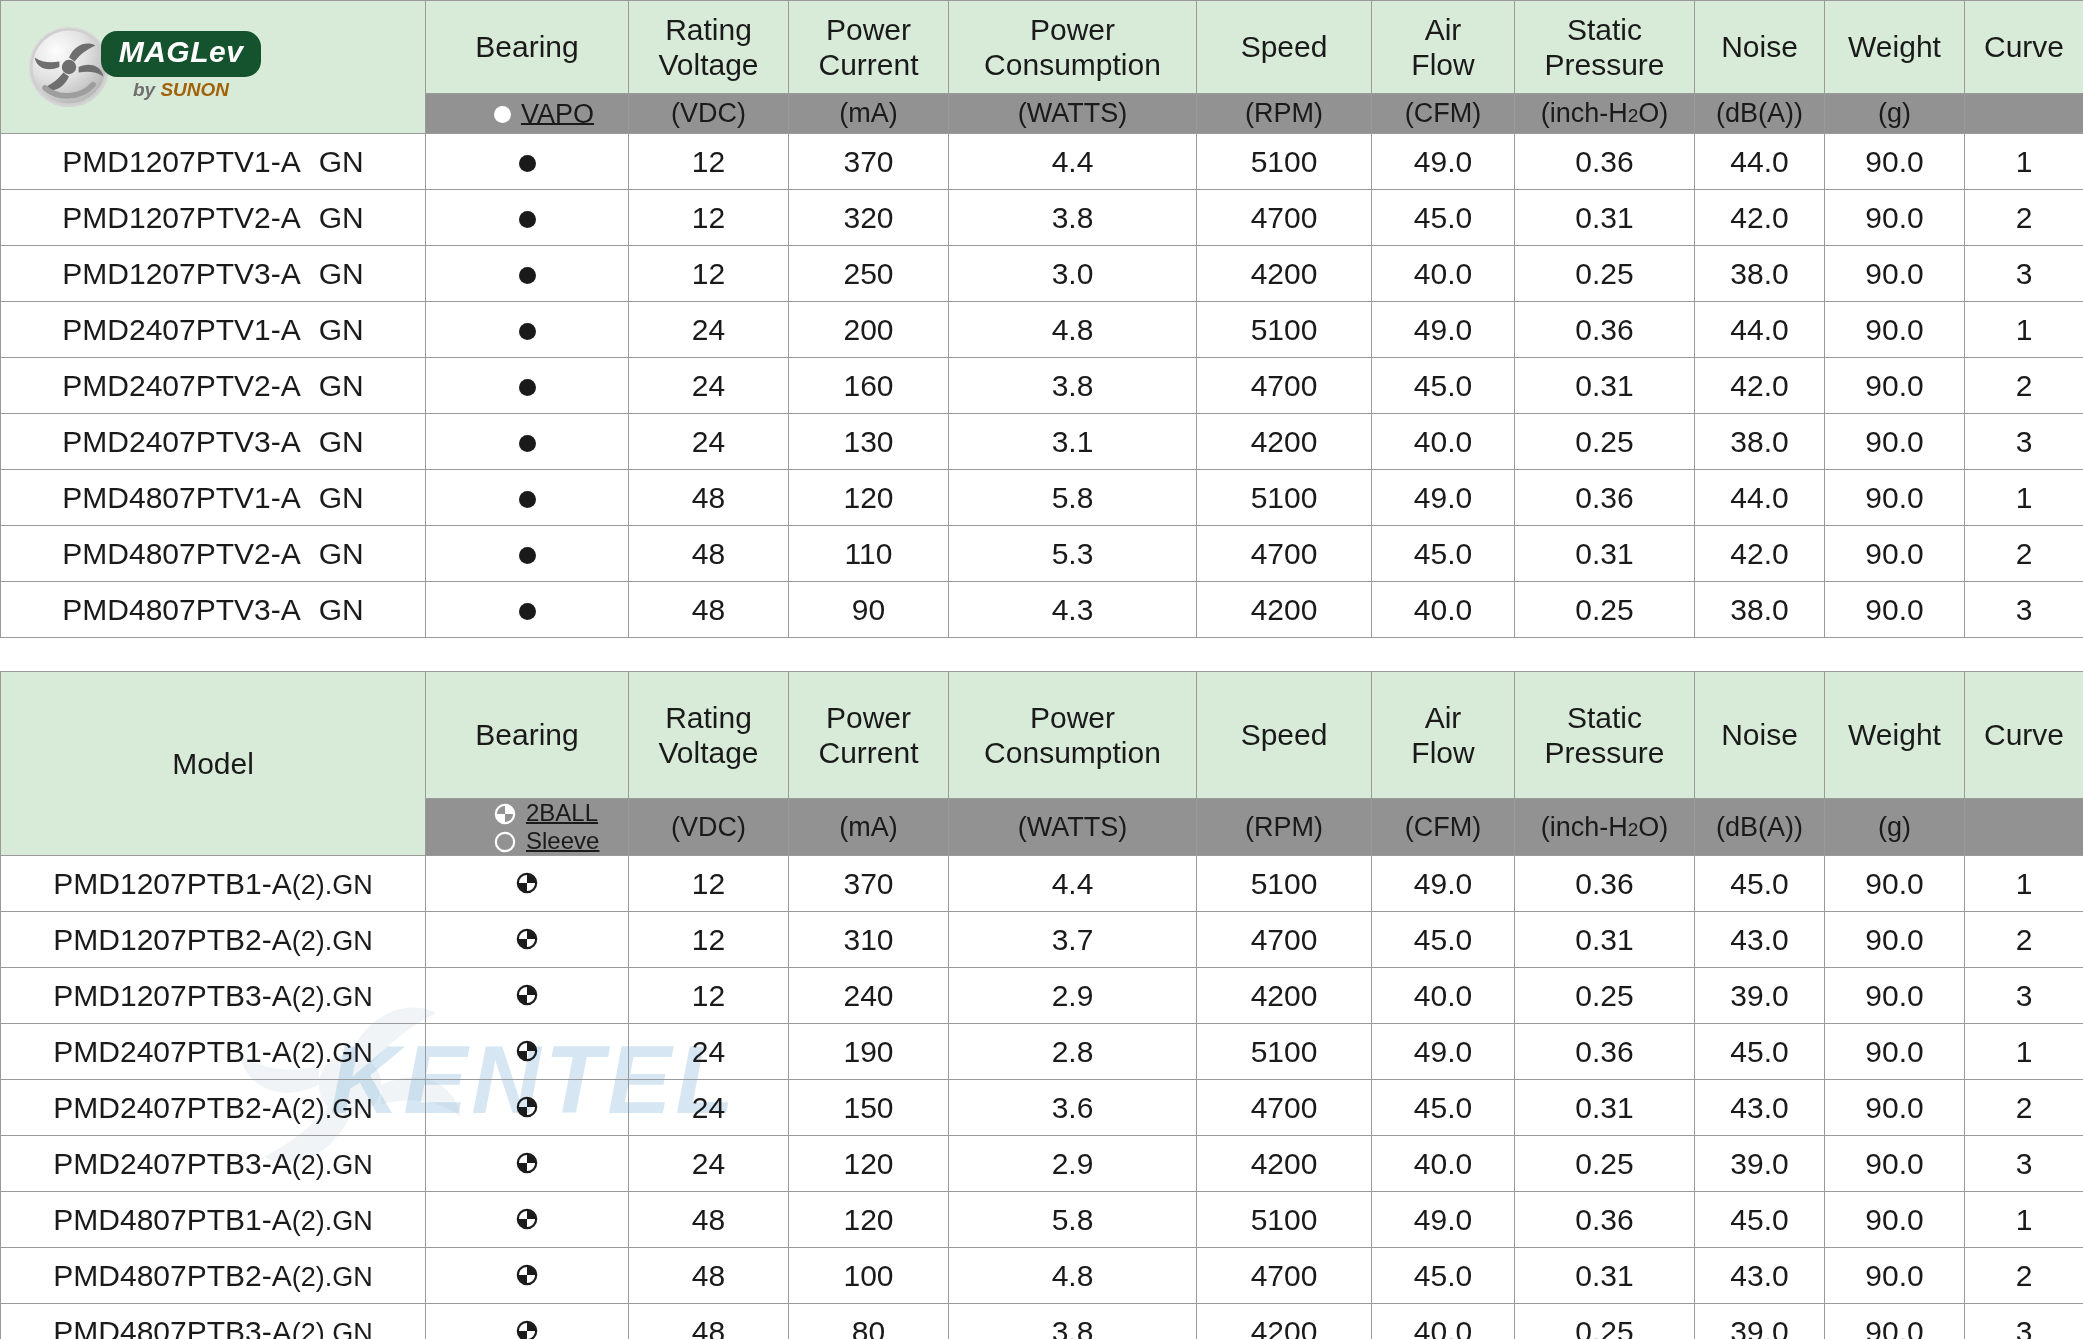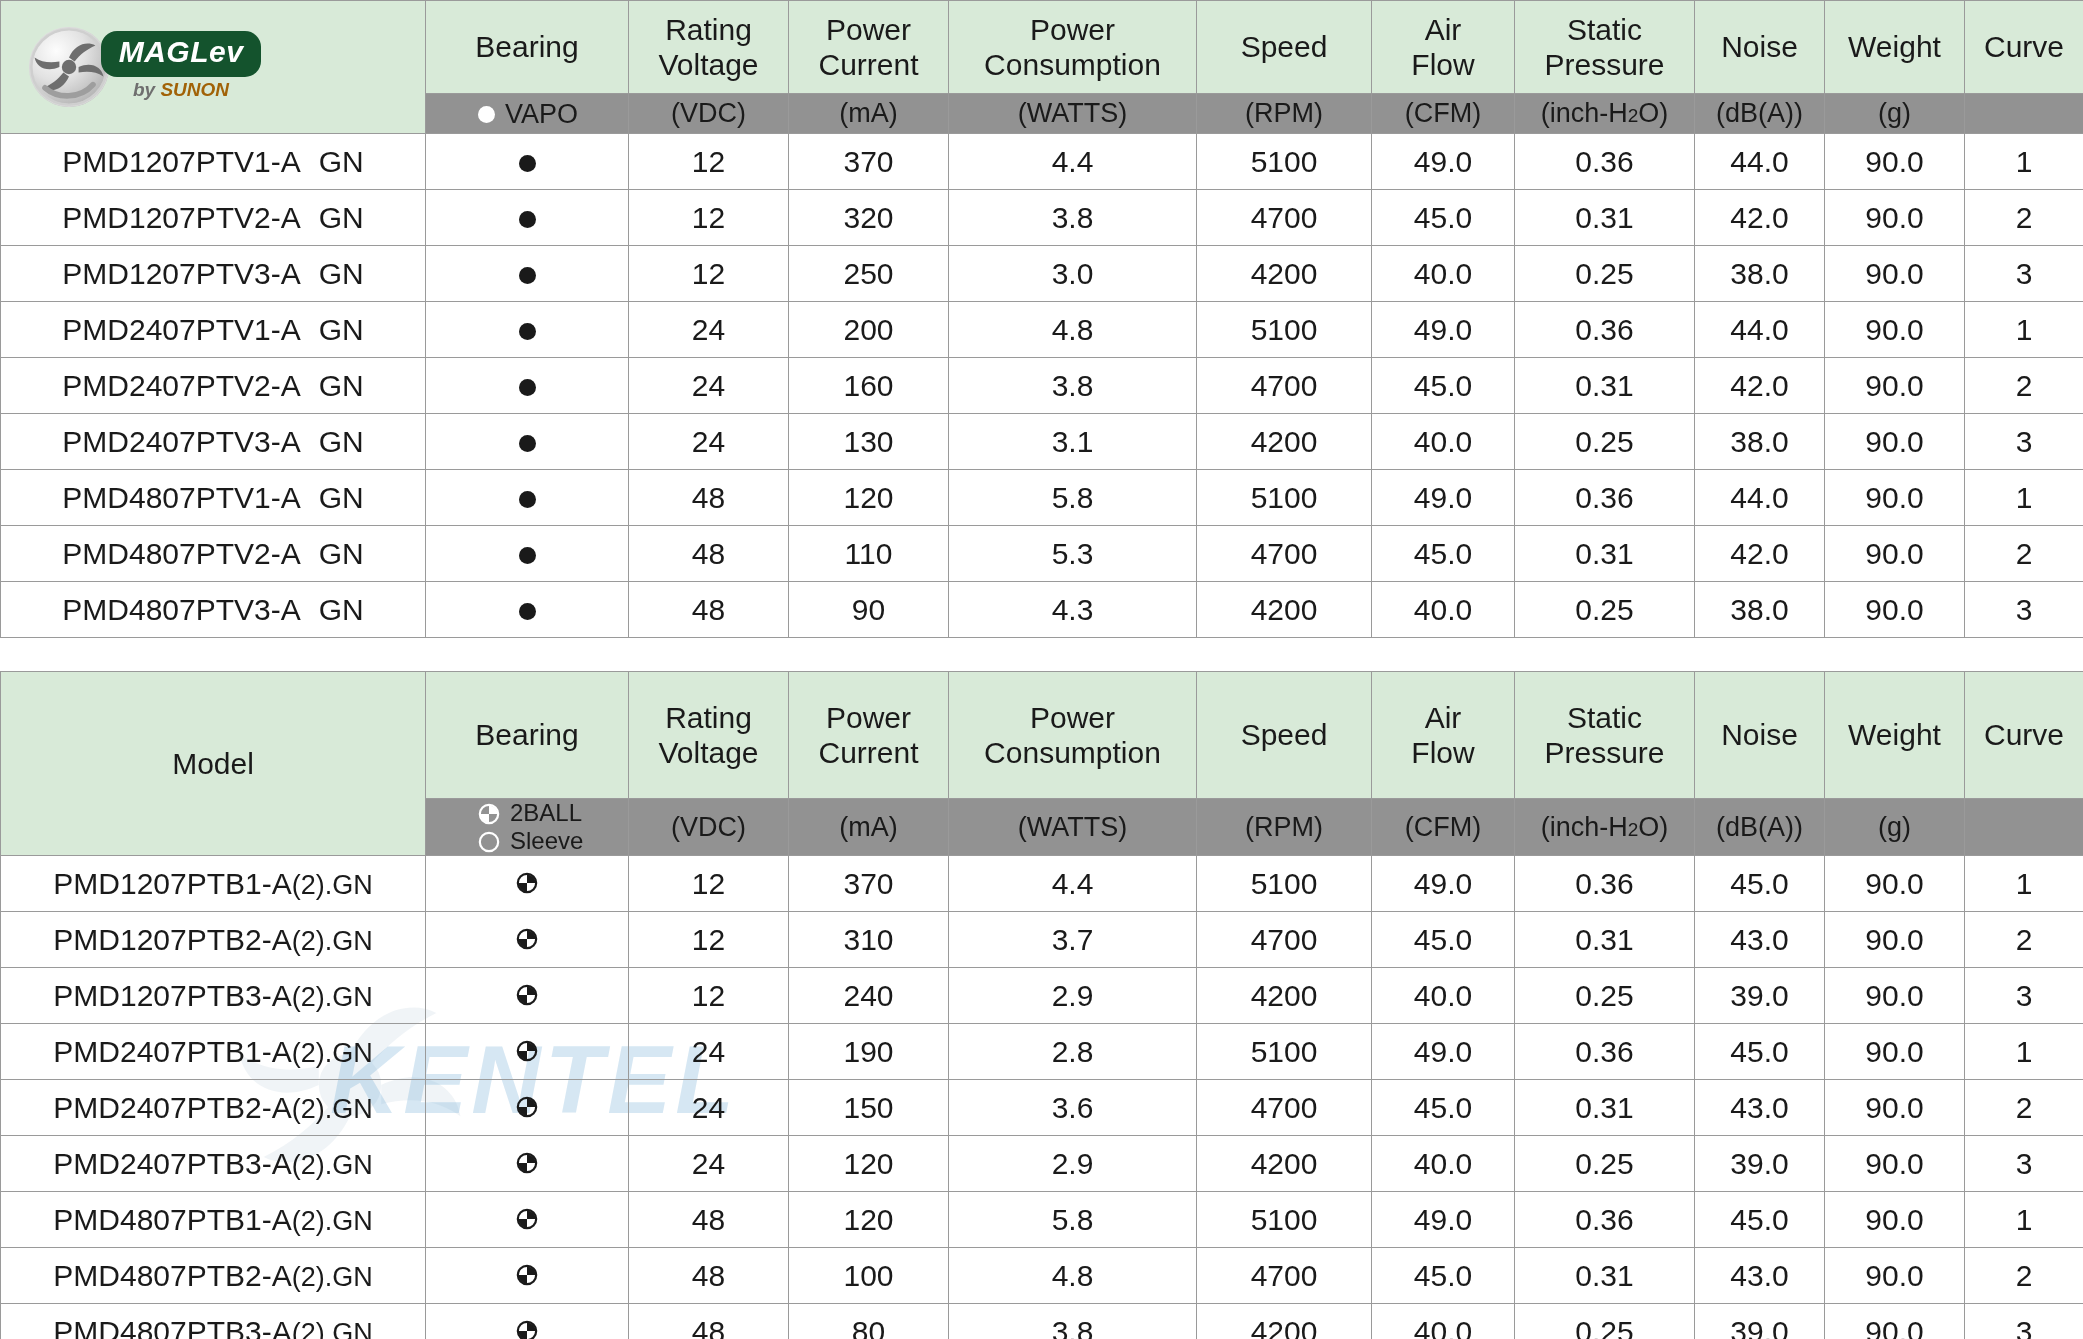--- a/index.html
+++ b/index.html
@@ -137,22 +137,23 @@
     width: 17px;
     height: 17px;
     border-radius: 50%;
     background: #1a1a1a;
     vertical-align: middle;
   }
   .dot-vapo.white { background: #ffffff; }
   .legend-line {
     display: block;
     text-align: left;
-    padding-left: 52px;
+    padding-left: 68px;
     white-space: nowrap;
+    text-decoration: underline;
   }
   .legend-line .lbl { margin-left: 10px; vertical-align: middle; }
   .ball-ico { vertical-align: middle; }
   .sleeve-ico { vertical-align: middle; }
 
   
   .gap { height: 33px; }
 
   
   .maglev {

